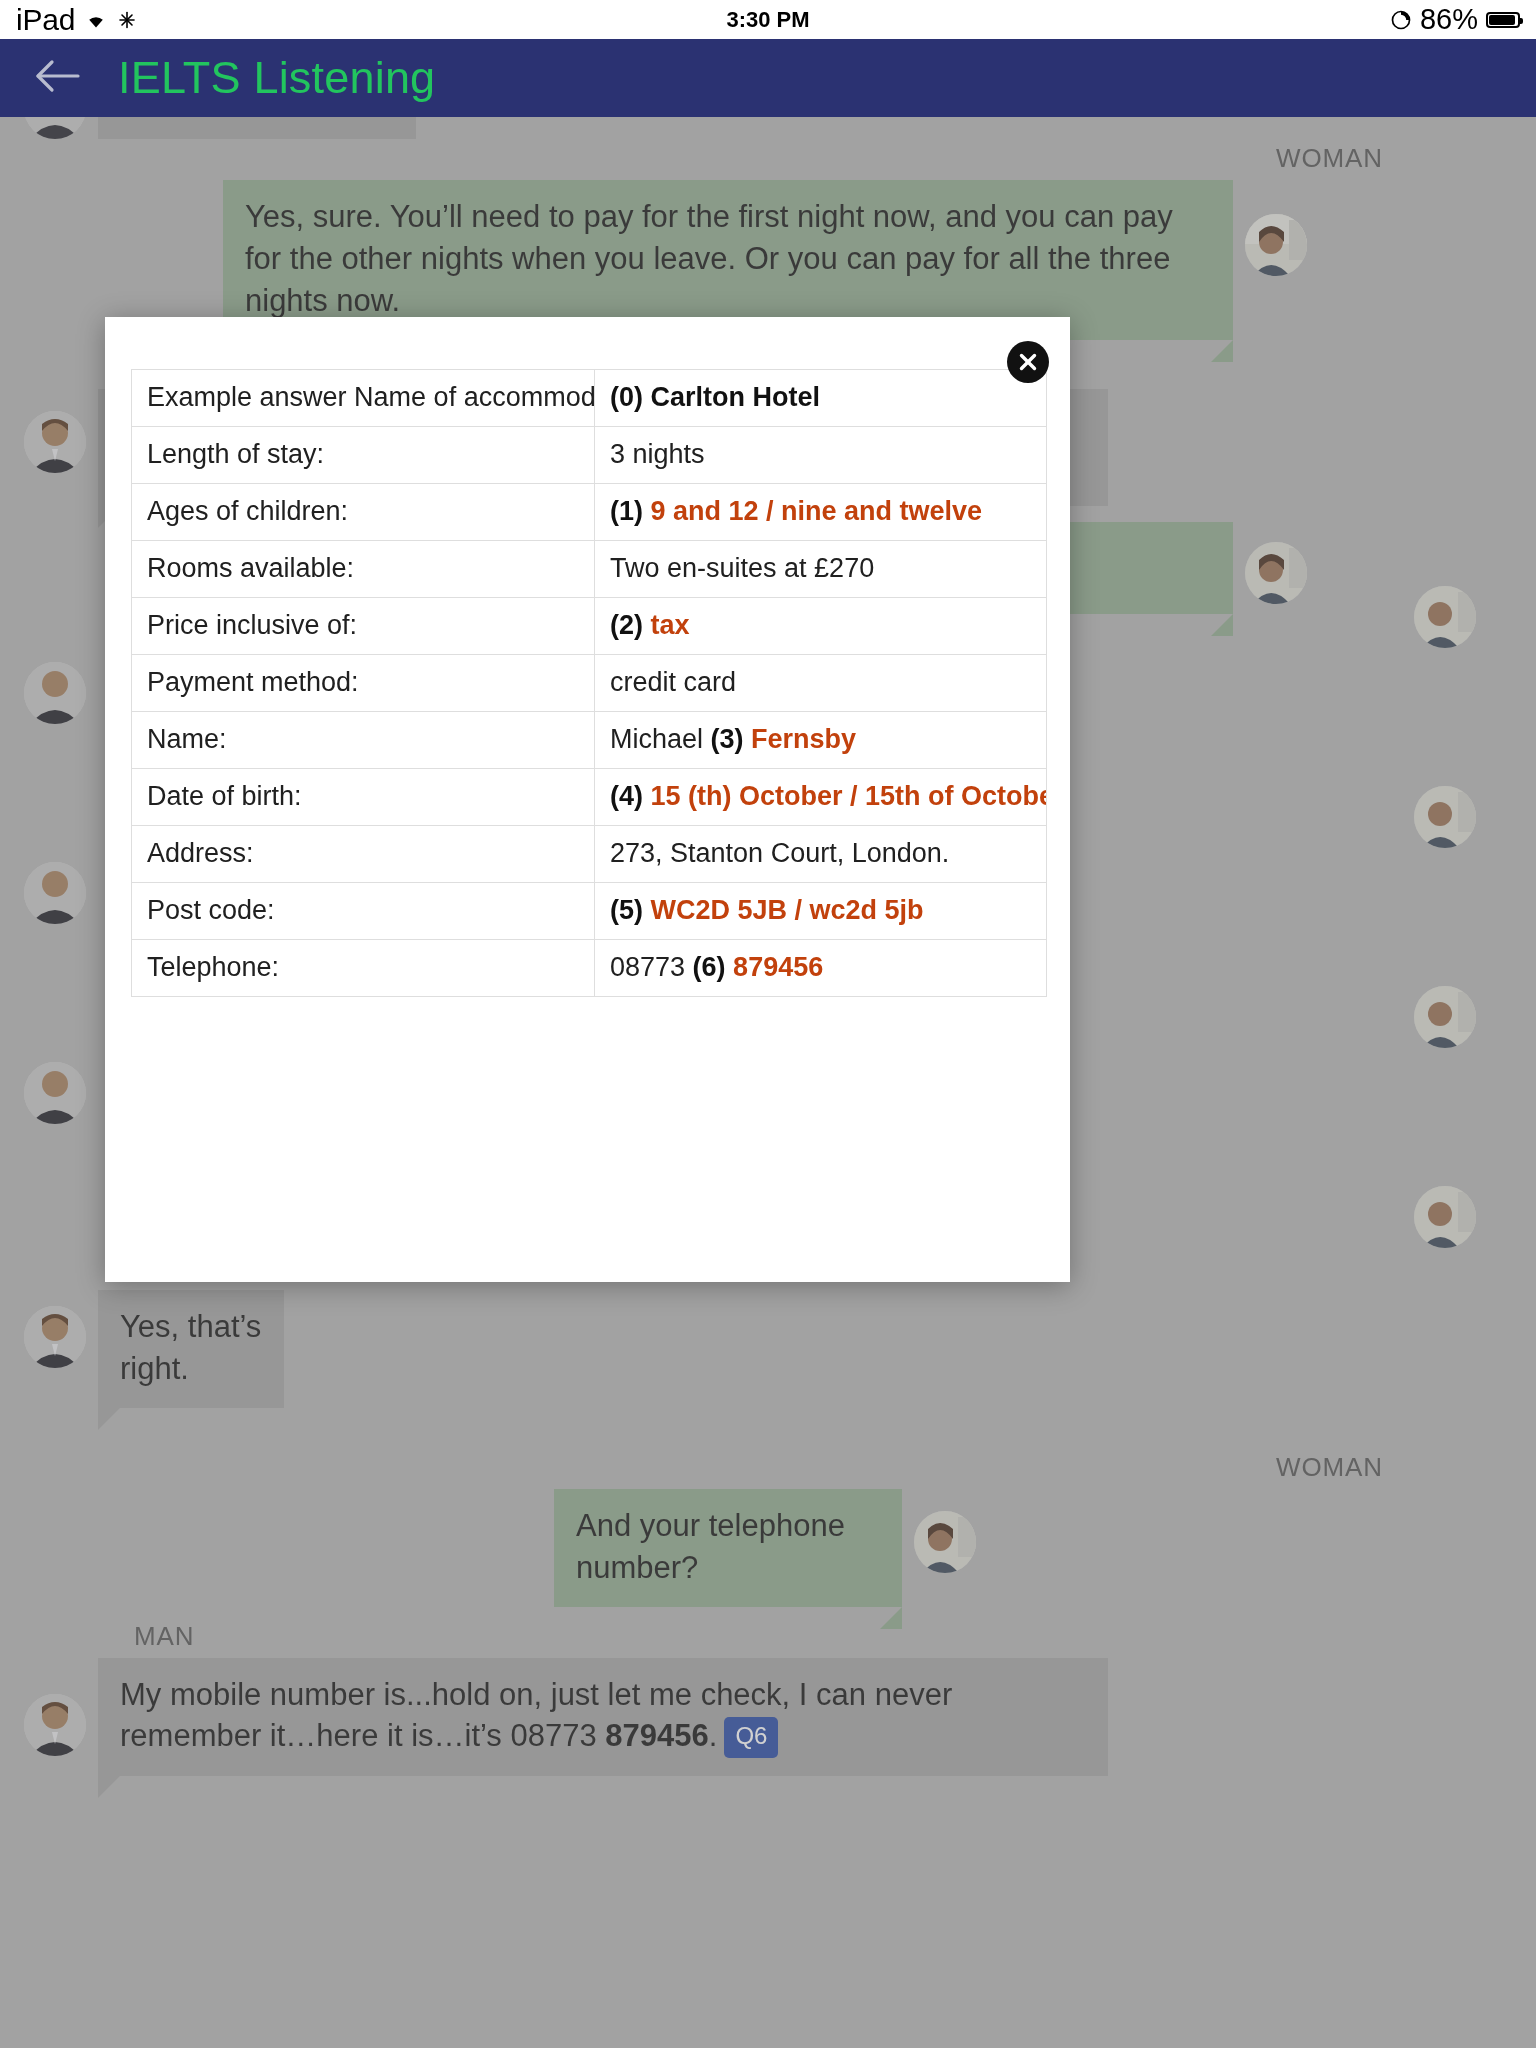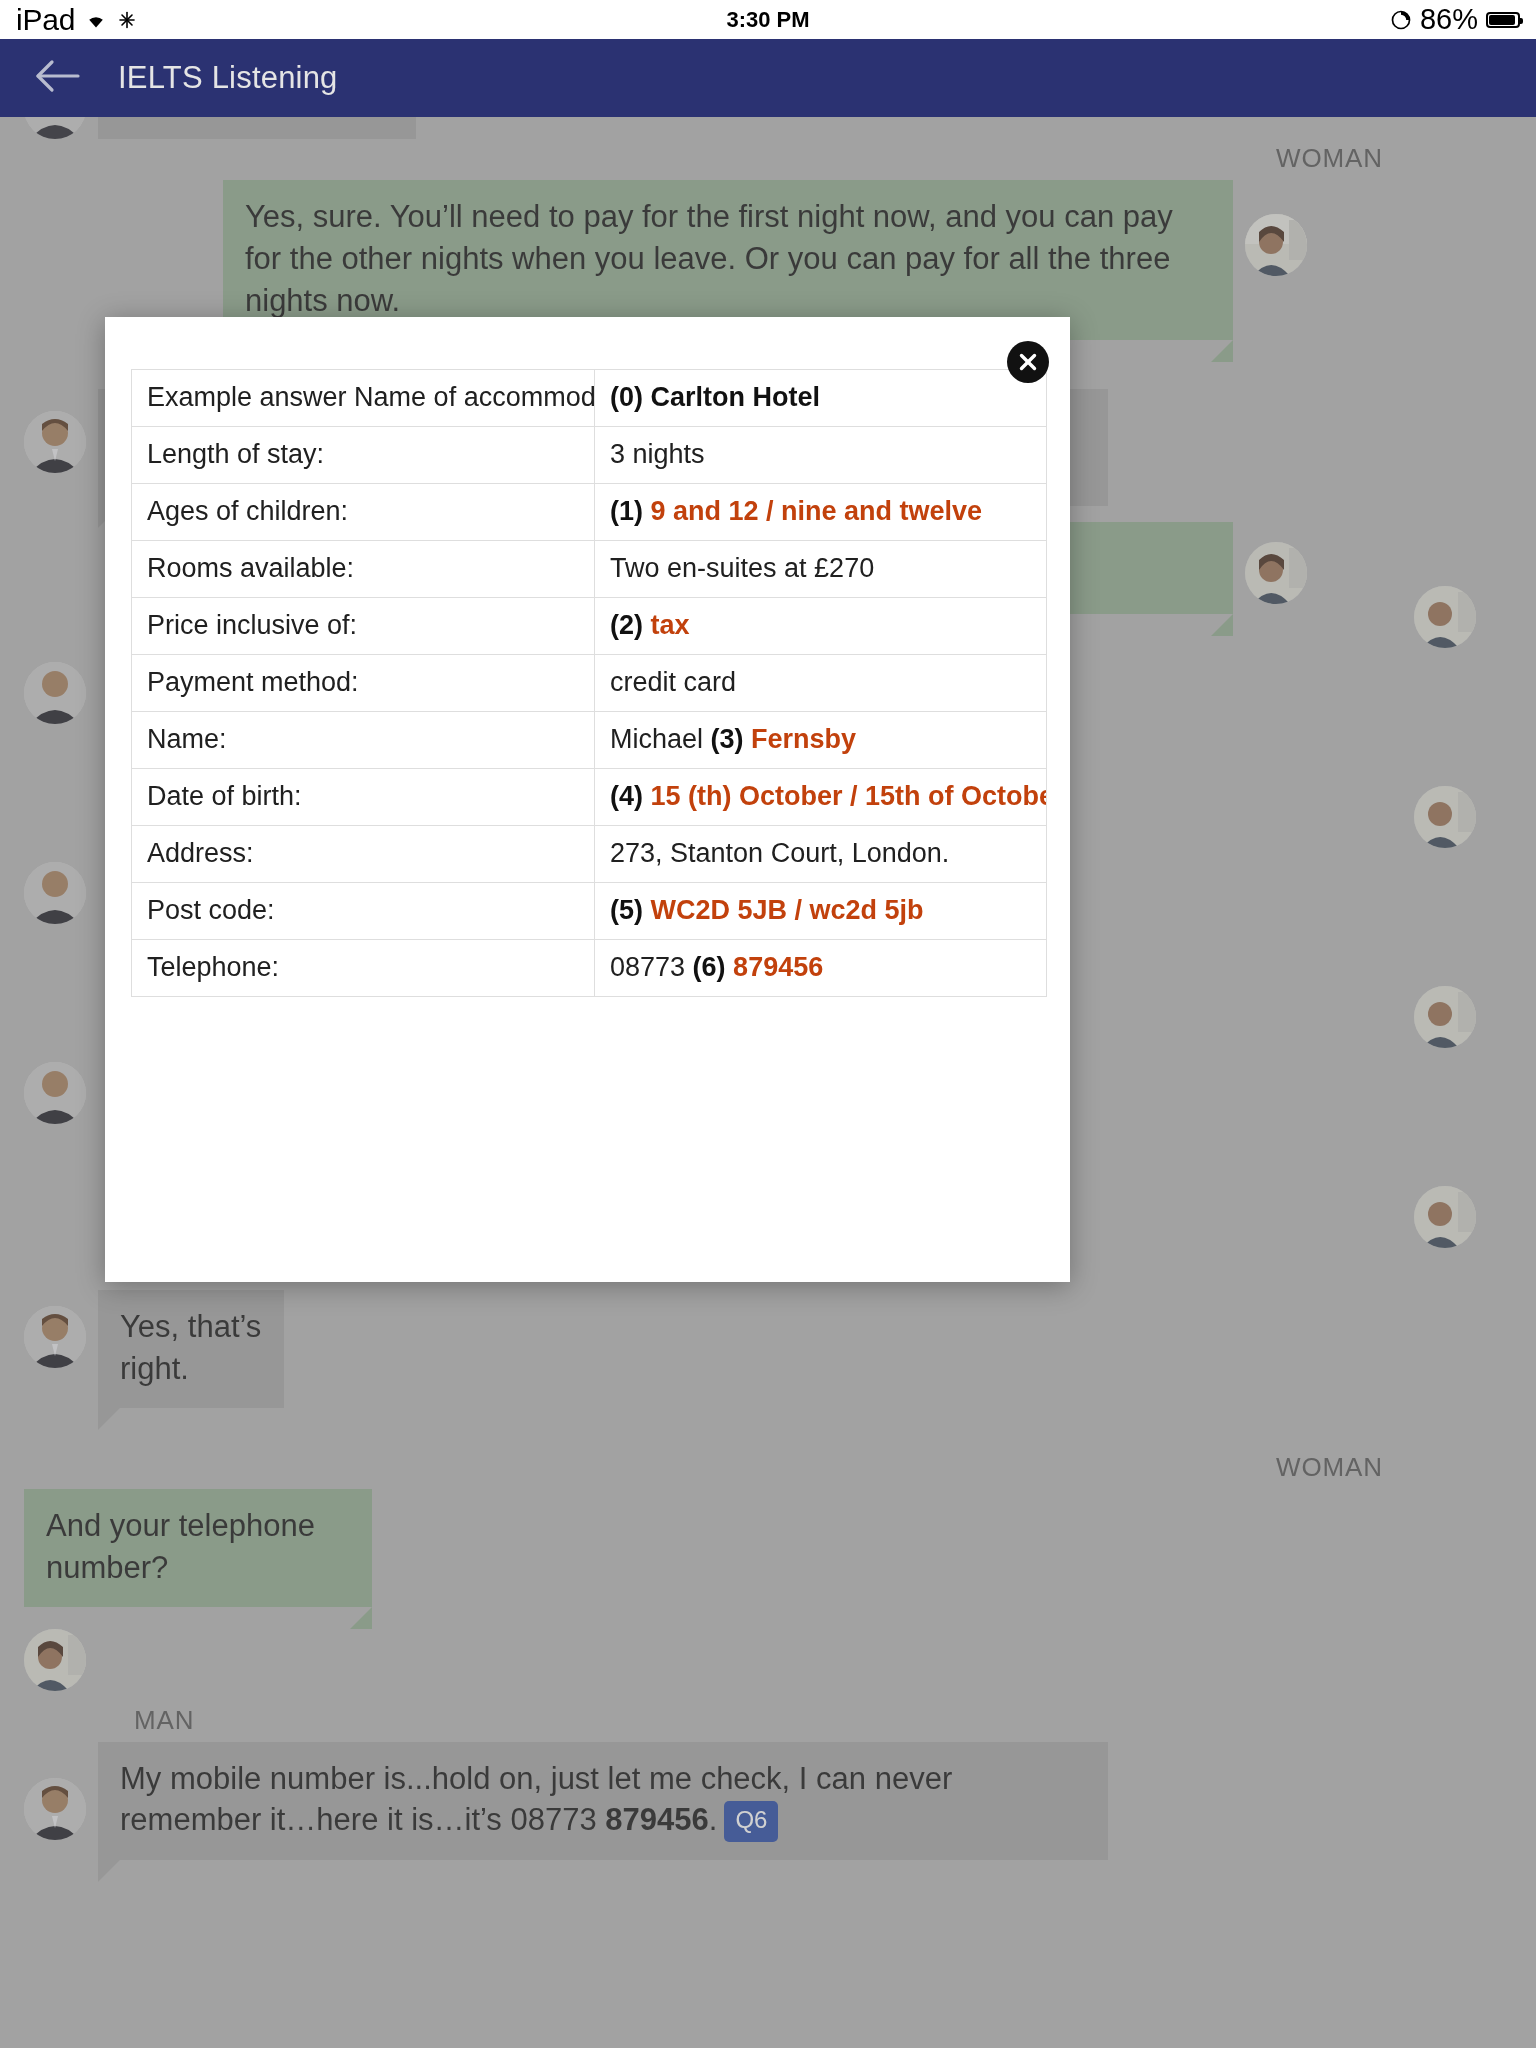--- a/index.html
+++ b/index.html
@@ -88,22 +88,22 @@
     padding-left: 30px;
     z-index: 35;
   }
   .nav-back {
     width: 54px; height: 54px;
     display: flex; align-items: center; justify-content: center;
     cursor: pointer;
   }
   .nav-title {
     margin-left: 34px;
-    color: #e5e5e5;
-    font-size: 31px;
+    color: #22c55e;
+    font-size: 45px;
     font-weight: 400;
     letter-spacing: 0.2px;
   }
 
   
   .chat-scroll {
     position: absolute;
     top: 117px; left: 0;
     width: 1536px;
     height: 1931px;
@@ -446,21 +446,21 @@
                 <path d="M6 62 Q31 34 56 62Z" fill="#23232b"></path>
                 <path d="M28 38 L31 50 L34 38Z" fill="#e9e9ec"></path>
               </svg>
           </div>
           <div class="bubble man" style="width:186px;">Yes, that’s right.</div>
         </div>
       </div>
 
       <div class="row" style="margin-top:44px;">
         <div class="speaker right">WOMAN</div>
-        <div class="msg-line right" style="margin-top:6px;flex-direction:column;">
+        <div class="msg-line right" style="margin-top:6px;">
           <div class="bubble woman" style="width:348px;">And your telephone number?</div>
           <div class="avatar woman" style="margin-top:22px;">
             <svg viewBox="0 0 62 62">
                 <rect width="62" height="62" fill="#dcdcd4"></rect>
                 <circle cx="26" cy="28" r="12" fill="#9b7356"></circle>
                 <path d="M14 28 Q26 10 39 28 L39 18 Q26 6 14 18Z" fill="#4a2f20"></path>
                 <path d="M8 62 Q26 40 45 62Z" fill="#3d4a5a"></path>
                 <rect x="44" y="6" width="18" height="40" fill="#cfcfc8"></rect>
               </svg>
           </div>

